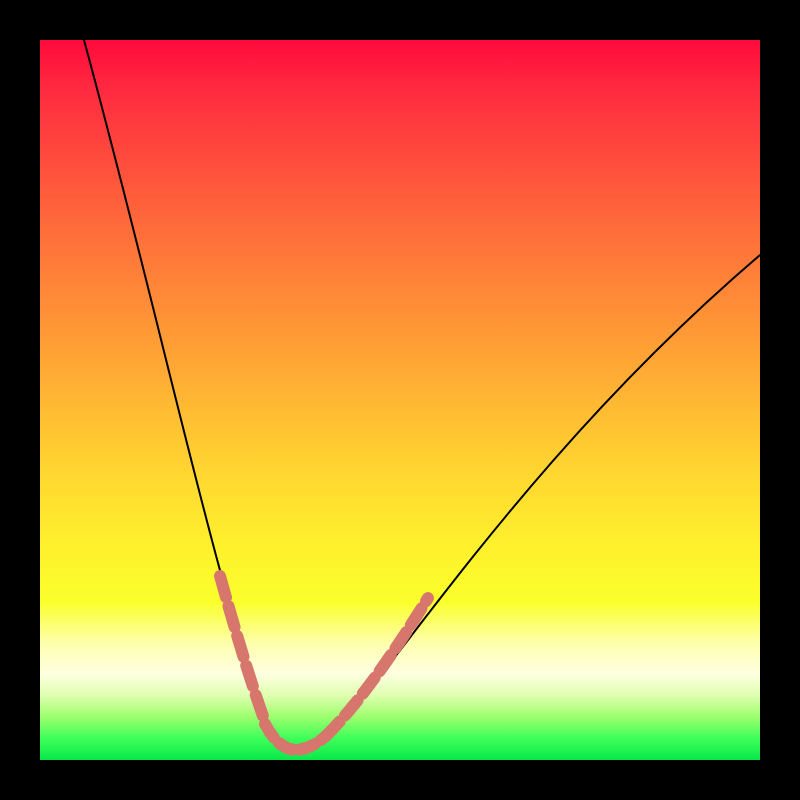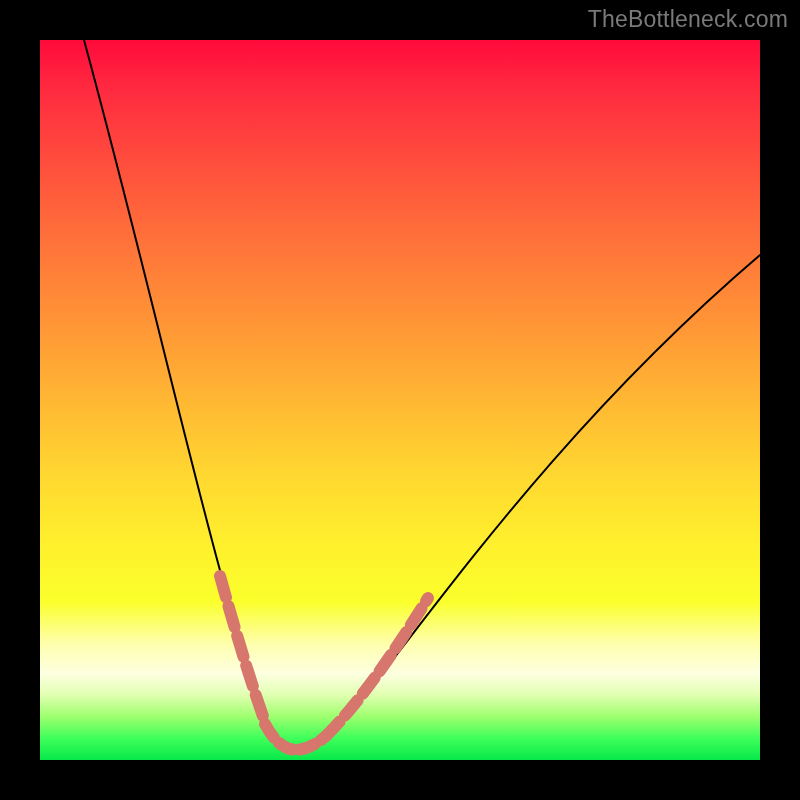--- a/index.html
+++ b/index.html
@@ -59,21 +59,20 @@
     top: 0;
     width: 720px;
     height: 720px;
     overflow: visible;
   }
 </style>
 </head>
 <body>
 
 <div class="frame">
-  <div class="watermark">TheBottleneck.com</div>
 
   <div class="plot-area">
     <svg class="curve" viewBox="0 0 720 720" preserveAspectRatio="none">
       <path fill="none" stroke="#000" stroke-width="2" stroke-linecap="round" d="M 44 0 C 120 280, 170 520, 225 680 C 240 715, 260 718, 285 700 C 350 640, 480 420, 720 215"></path>
 
       <path fill="none" stroke="#d7766c" stroke-width="12" stroke-linecap="round" stroke-dasharray="22 9" d="M 180 536 C 195 590, 210 640, 225 682"></path>
 
       <path fill="none" stroke="#d7766c" stroke-width="12" stroke-linecap="round" stroke-dasharray="16 7" d="M 225 684 C 242 716, 262 716, 286 696"></path>
 
       <path fill="none" stroke="#d7766c" stroke-width="12" stroke-linecap="round" stroke-dasharray="20 8" d="M 286 696 C 318 664, 352 616, 388 558"></path>

